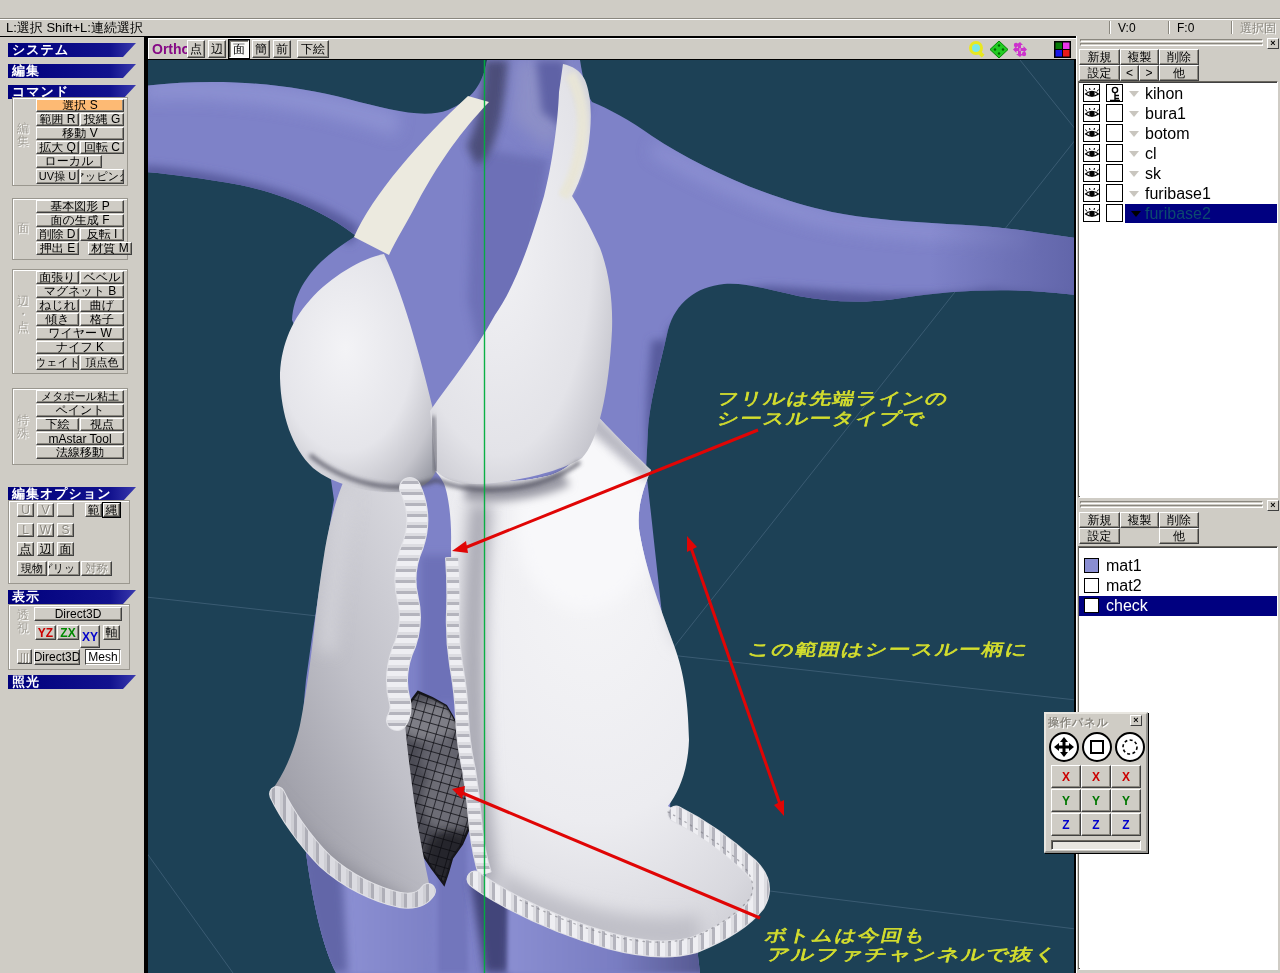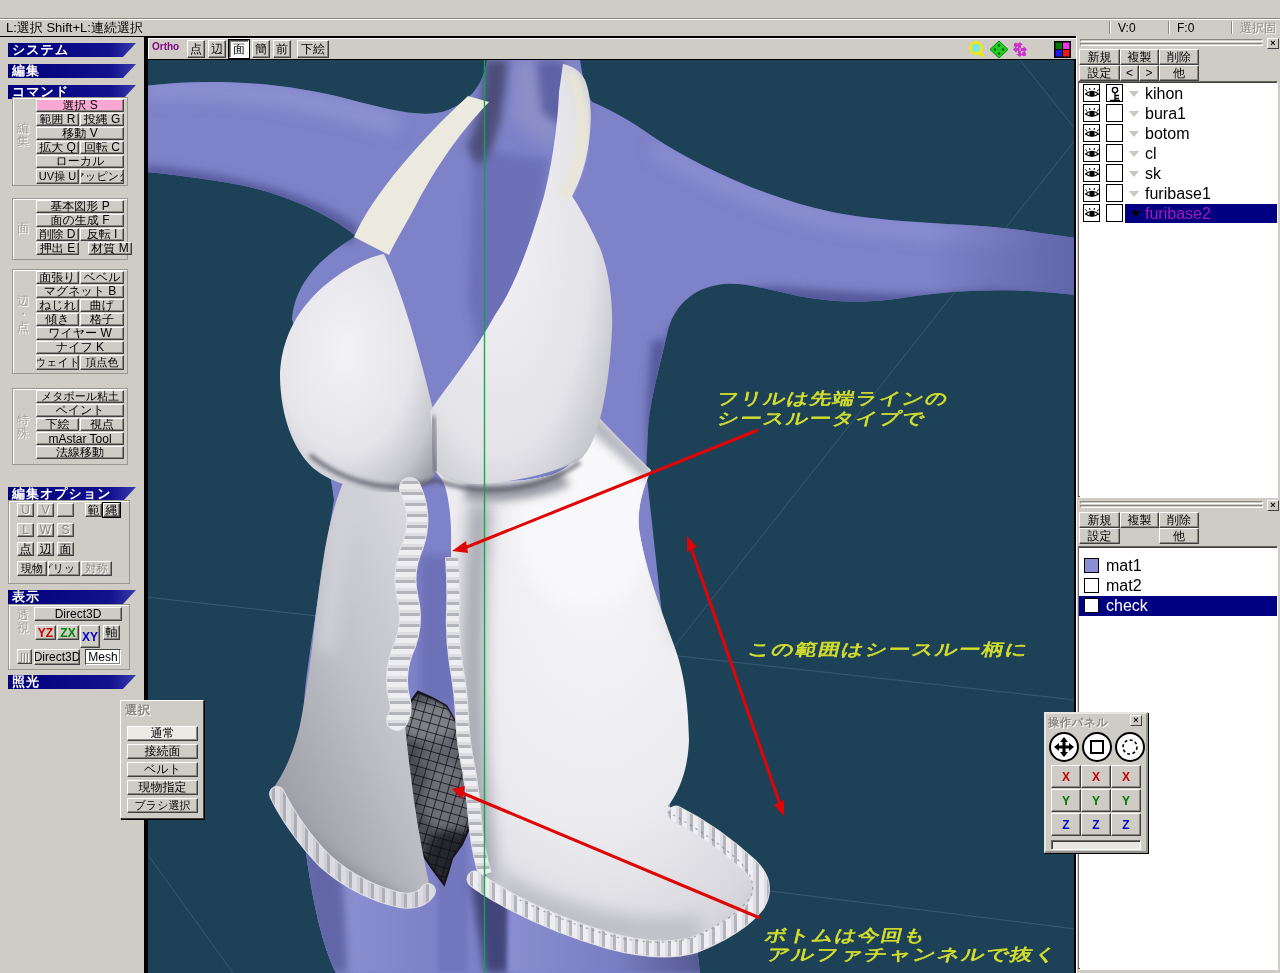--- a/index.html
+++ b/index.html
@@ -32,27 +32,27 @@
  <span class="sep" style="left:1231px"></span>
  <span class="mtxt gray" style="left:1240px">選択固定</span>
 </div>
 
 <div class="ab" id="sidebar" style="left:0;top:36px;width:144px;height:937px;background:#cfccc5;border-top:1px solid #000">
  <div class="hdr" style="top:6px">システム</div>
  <div class="hdr" style="top:27px">編集</div>
  <div class="hdr" style="top:48px">コマンド</div>
  <div class="grp" style="left:12px;top:60px;width:116px;height:89px"></div>
  <div class="vlab" style="top:85px">編<br>集</div>
- <div class="btn" style="left:36px;top:62px;width:88px;height:13px;background:#f9a8d4">選択 S</div>
+ <div class="btn" style="left:36px;top:62px;width:88px;height:13px;background:#fdba74">選択 S</div>
  <div class="btn" style="left:36px;top:76px;width:43px;height:13px">範囲 R</div>
       <div class="btn" style="left:80px;top:76px;width:44px;height:13px">投縄 G</div>
  <div class="btn" style="left:36px;top:90px;width:88px;height:13px">移動 V</div>
  <div class="btn" style="left:36px;top:104px;width:43px;height:13px">拡大 Q</div>
       <div class="btn" style="left:80px;top:104px;width:44px;height:13px">回転 C</div>
- <div class="btn" style="left:36px;top:118px;width:88px;height:13px">ローカル</div>
+ <div class="btn" style="left:36px;top:118px;width:66px;height:13px">ローカル</div>
  <div class="btn sm" style="left:36px;top:132px;width:43px;height:15px">UV操 U</div>
       <div class="btn sm" style="left:80px;top:132px;width:44px;height:15px">マッピング</div>
  <div class="grp" style="left:12px;top:161px;width:116px;height:62px"></div>
  <div class="vlab" style="top:185px">面</div>
  <div class="btn" style="left:36px;top:163px;width:88px;height:13px">基本図形 P</div>
  <div class="btn" style="left:36px;top:177px;width:88px;height:13px">面の生成 F</div>
  <div class="btn" style="left:36px;top:191px;width:43px;height:13px">削除 D</div>
       <div class="btn" style="left:80px;top:191px;width:44px;height:13px">反転 I</div>
  <div class="btn" style="left:36px;top:205px;width:43px;height:13px">押出 E</div>
       <div class="btn" style="left:88px;top:205px;width:44px;height:13px">材質 M</div>
@@ -102,21 +102,21 @@
  <div class="btn" style="left:80px;top:588px;width:20px;height:23px;color:#00c;font-weight:bold">XY</div>
  <div class="btn" style="left:103px;top:588px;width:17px;height:15px">軸</div>
  <div class="btn gray sm" style="left:17px;top:612px;width:15px;height:15px">|||</div>
  <div class="btn" style="left:34px;top:612px;width:46px;height:16px">Direct3D</div>
  <div class="btn" style="left:85px;top:612px;width:36px;height:16px;background:#fff;border-color:#404040 #fff #fff #404040">Mesh</div>
  <div class="hdr" style="top:638px">照光</div>
 </div>
 
 <div class="ab" style="left:144px;top:36px;width:932px;height:937px;background:#000">
  <div class="ab" id="vtoolbar" style="left:4px;top:2px;width:928px;height:21px;background:#cfccc5;border-top:1px solid #fff;border-left:1px solid #fff">
-  <span class="ab" style="left:3px;top:2px;width:36px;font-size:10px;font-weight:bold;color:#850885">Ortho</span>
+  <span class="ab" style="left:3px;top:2px;width:36px;font-size:14px;font-weight:bold;color:#850885">Ortho</span>
   <div class="btn" style="left:38px;top:1px;width:18px;height:18px">点</div>
   <div class="btn" style="left:59px;top:1px;width:18px;height:18px">辺</div>
   <div class="btn pressed" style="left:80px;top:1px;width:20px;height:18px;outline:1px solid #000;background:#fafaf8">面</div>
   <div class="btn" style="left:103px;top:1px;width:18px;height:18px">簡</div>
   <div class="btn" style="left:124px;top:1px;width:18px;height:18px">前</div>
   <div class="btn" style="left:148px;top:1px;width:32px;height:18px">下絵</div>
   <svg class="ab" style="left:820px;top:2px" width="60" height="17" viewBox="0 0 60 17">
    <circle cx="7" cy="7" r="5.5" fill="#7ae8e8" stroke="#e8e820" stroke-width="3"></circle>
           <rect x="10" y="10" width="4" height="6" transform="rotate(-45 12 13)" fill="#e8e820"></rect>
    <path d="M30 0 L39 8.5 L30 17 L21 8.5 Z" fill="#22cc22" stroke="#008800"></path>
@@ -393,21 +393,21 @@
           <span class="ab" style="left:50px;top:7px;width:0;height:0;border:5px solid transparent;border-top:6px solid #c9c6bf"></span>
           <span class="ab" style="left:66px">furibase1</span>
         </div>
   <div class="row" style="left:0;top:121px;width:198px">
           <span class="ab" style="left:46px;top:0;width:152px;height:19px;background:#000080"></span>
           <span class="ibox" style="left:4px;top:0"><svg width="16" height="16" viewBox="0 0 16 16">
               <use href="#eye"></use>
             </svg></span>
           <span class="ibox" style="left:27px;top:0"></span>
           <span class="ab" style="left:52px;top:7px;width:0;height:0;border:5px solid transparent;border-top:6px solid #000"></span>
-          <span class="ab" style="left:66px;color:#a21caf">furibase2</span>
+          <span class="ab" style="left:66px;color:#0c4a6e">furibase2</span>
         </div>
  </div>
  <div class="ab" style="left:3px;top:465px;width:183px;height:3px;border:1px solid #8a877f;border-bottom-color:#fff;border-right-color:#fff"></div>
  <div class="ab" style="left:3px;top:469px;width:183px;height:3px;border:1px solid #8a877f;border-bottom-color:#fff;border-right-color:#fff"></div>
  <div class="xbtn" style="left:190px;top:464px">×</div>
  <div class="btn" style="left:2px;top:476px;width:41px;height:16px">新規</div>
  <div class="btn" style="left:43px;top:476px;width:39px;height:16px">複製</div>
  <div class="btn" style="left:82px;top:476px;width:40px;height:16px">削除</div>
  <div class="btn" style="left:2px;top:492px;width:41px;height:16px">設定</div>
  <div class="btn" style="left:82px;top:492px;width:40px;height:16px">他</div>
@@ -421,28 +421,20 @@
           <span class="ab" style="left:5px;top:2px;width:15px;height:15px;background:#fff;border:1px solid #000"></span>
           <span style="position:absolute;left:27px">mat2</span>
         </div>
   <div class="row" style="left:0;top:48px;width:198px;background:#000080;color:#fff">
           <span class="ab" style="left:5px;top:2px;width:15px;height:15px;background:#fff;border:1px solid #000"></span>
           <span style="position:absolute;left:27px">check</span>
         </div>
  </div>
 </div>
 
-<div class="ab" style="left:120px;top:700px;width:84px;height:119px;background:#cfccc5;border:1px solid;border-color:#fff #404040 #404040 #fff;box-shadow:1px 1px 0 #000">
- <div class="ab ttl" style="left:4px;top:1px;font-size:12px">選択</div>
- <div class="btn" style="left:6px;top:25px;width:71px;height:15px;background:#eceae5">通常</div>
- <div class="btn" style="left:6px;top:43px;width:71px;height:15px">接続面</div>
- <div class="btn" style="left:6px;top:61px;width:71px;height:15px">ベルト</div>
- <div class="btn" style="left:6px;top:79px;width:71px;height:15px">現物指定</div>
- <div class="btn sm" style="left:6px;top:97px;width:71px;height:15px">ブラシ選択</div>
-</div>
 
 <div class="ab" style="left:1044px;top:712px;width:104px;height:141px;background:#cfccc5;border:2px outset #e8e6e0;box-shadow:1px 1px 0 #000">
  <div class="ab ttl" style="left:2px;top:1px;font-size:11px;white-space:nowrap;overflow:hidden;width:82px">操作パネル</div>
  <div class="xbtn" style="left:84px;top:1px">×</div>
  <svg class="ab" style="left:3px;top:17px" width="96" height="32" viewBox="0 0 96 32">
   <g stroke="#000" fill="#fff">
           <circle cx="15" cy="16" r="14" stroke-width="2"></circle>
           <circle cx="48" cy="16" r="14" stroke-width="2"></circle>
           <circle cx="81" cy="16" r="14" stroke-width="2"></circle>
         </g>

